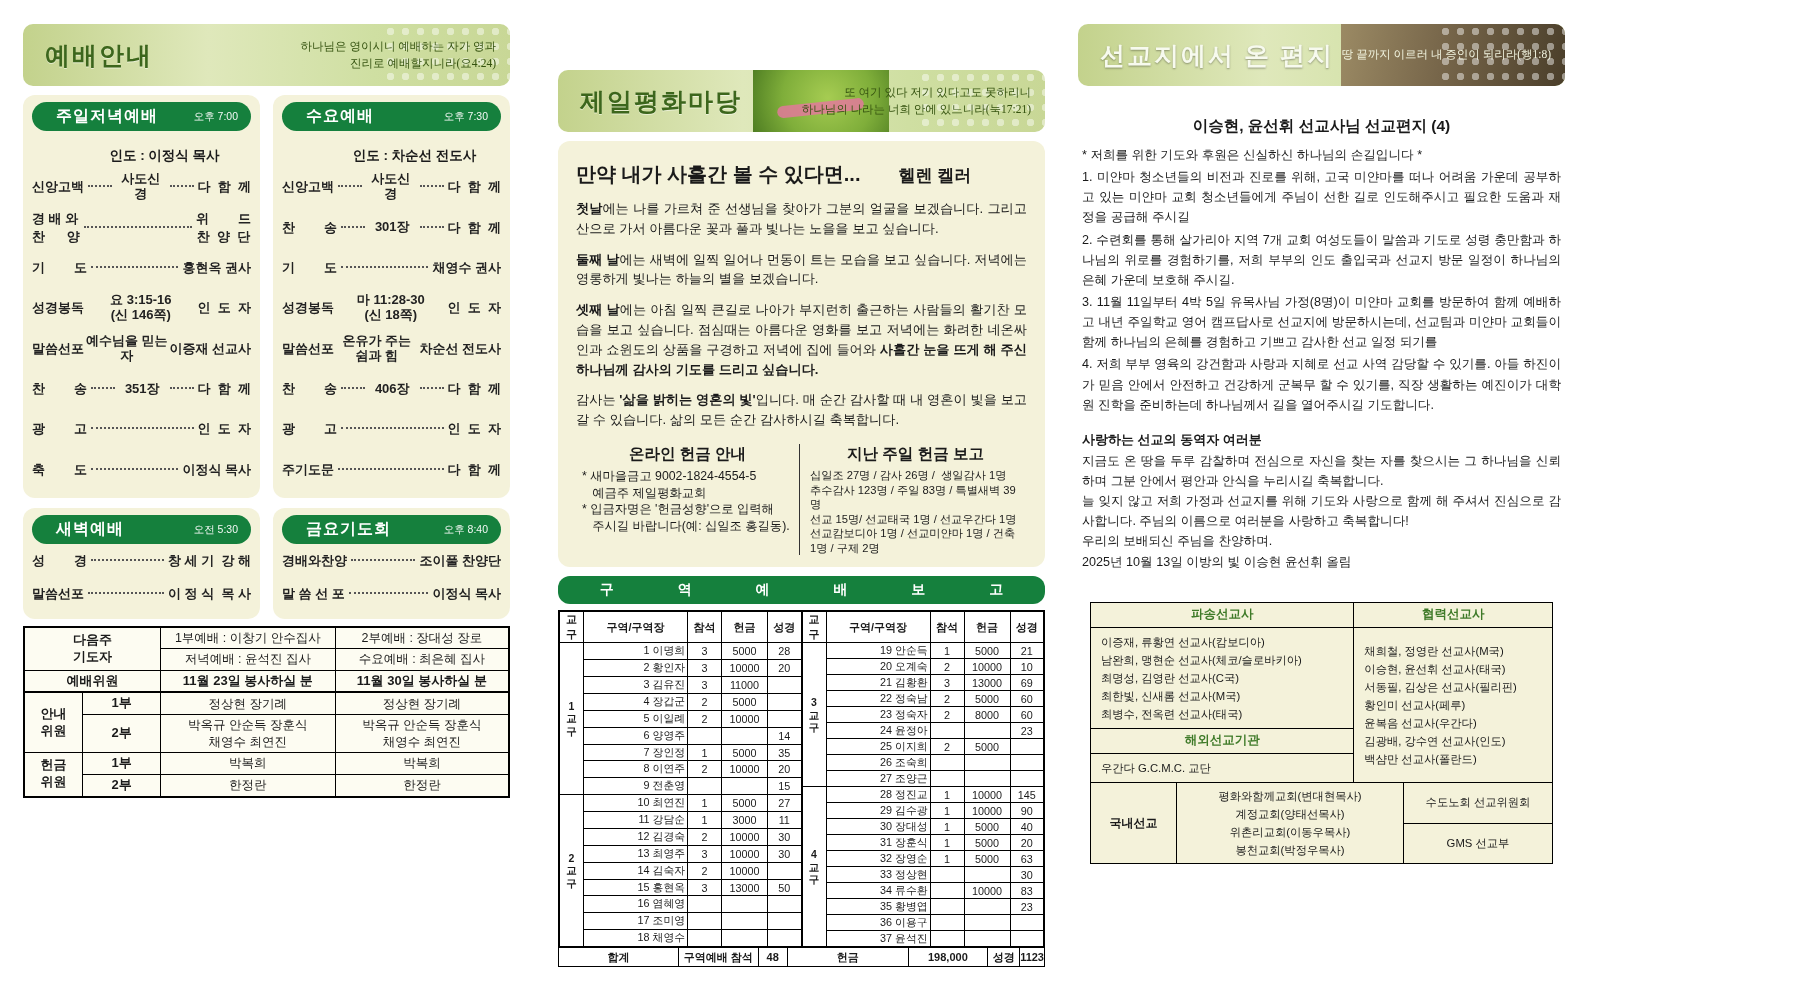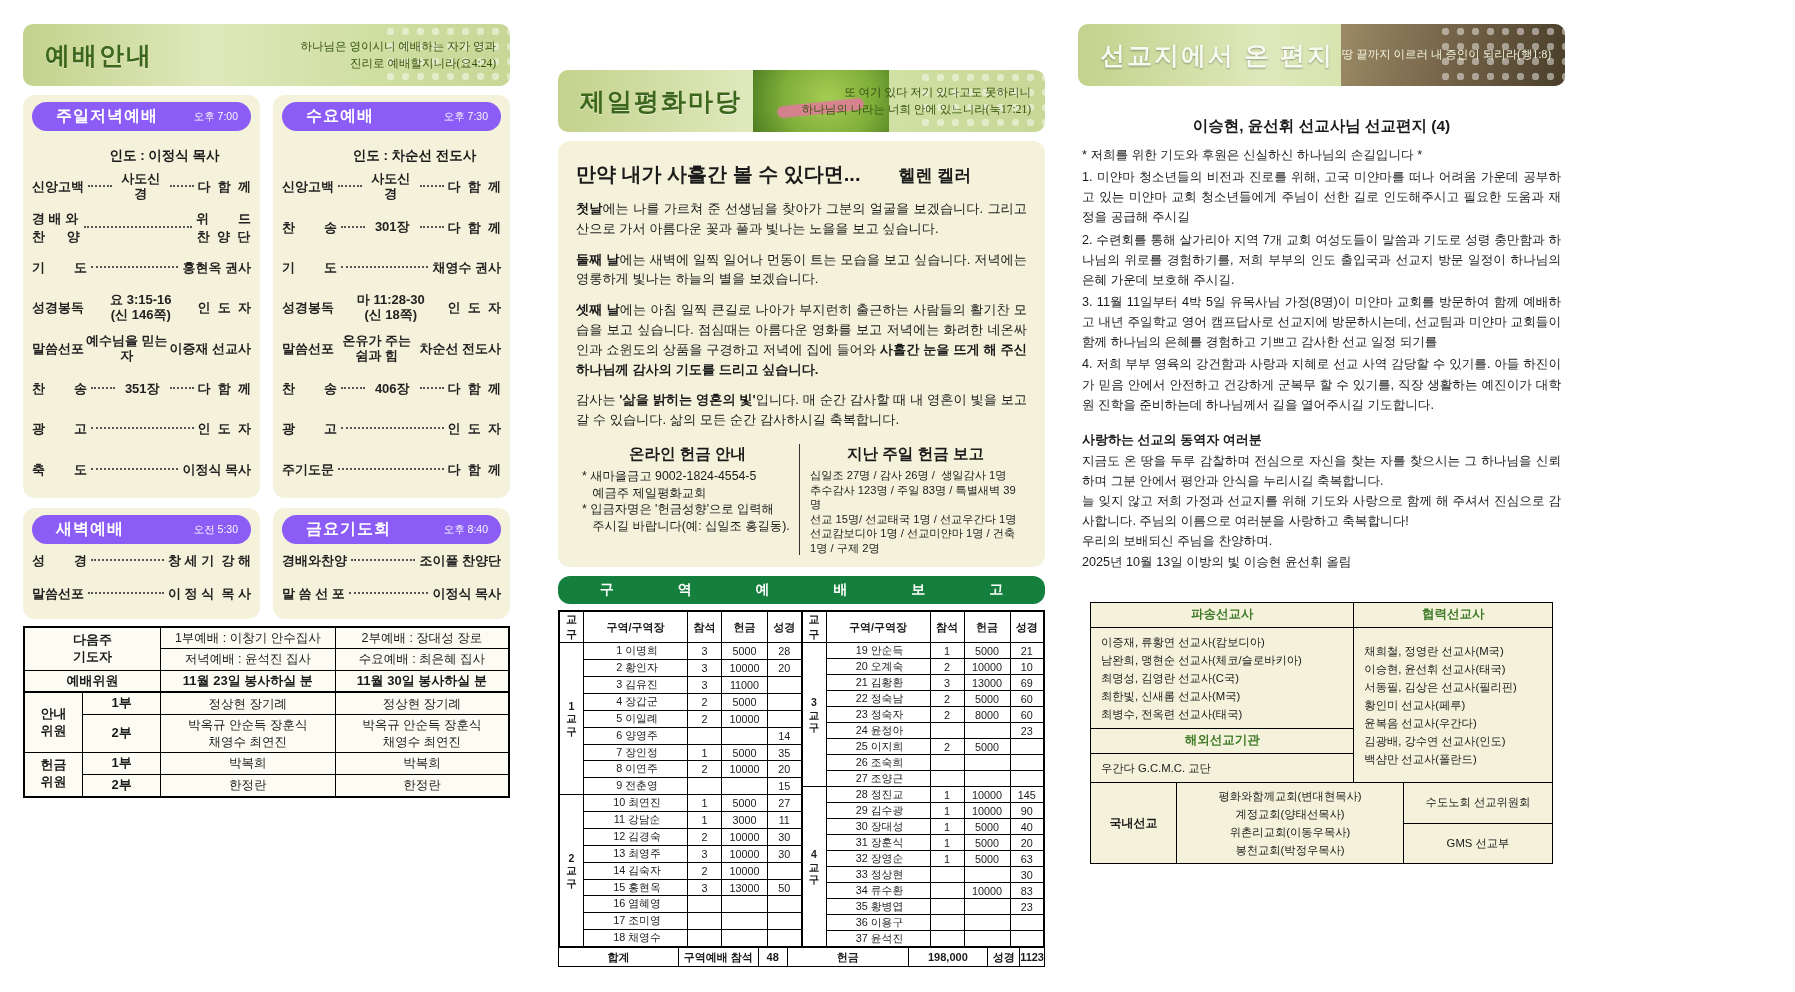--- a/index.html
+++ b/index.html
@@ -26,21 +26,21 @@
   .btitle.white{color:#f7faee;text-shadow:0 1px 2px rgba(0,0,0,.35);}
   .bverse{position:absolute;right:14px;top:50%;transform:translateY(-50%);z-index:3;text-align:right;
     font-family:"Liberation Serif","DejaVu Serif",serif;font-size:11.5px;line-height:1.5;color:#34520f;}
   .bverse.light{color:#f2f5e0;}
 
   
   .services{display:grid;grid-template-columns:1fr 1fr;column-gap:13px;row-gap:10px;margin-top:9px;}
   .sbox{background:#f4f2da;border-radius:12px;padding:7px 9px 8px;}
   .sbox.tall{height:388px;}
   .sbox.short{height:96px;}
-  .pill{height:29px;border-radius:15px;background:#8b5cf6;color:#fff;display:flex;align-items:center;justify-content:space-between;padding:0 13px 0 24px;}
+  .pill{height:29px;border-radius:15px;background:#15803d;color:#fff;display:flex;align-items:center;justify-content:space-between;padding:0 13px 0 24px;}
   .ptitle{font-weight:bold;font-size:16px;letter-spacing:1px;}
   .ptime{font-size:10.5px;opacity:.95;}
   .leader{text-align:center;padding-left:46px;font-size:13.5px;font-weight:600;margin:16px 0 2px;}
   .orows{display:flex;flex-direction:column;justify-content:space-around;flex:1;}
   .sbox{display:flex;flex-direction:column;}
   .orow{display:flex;align-items:center;min-height:38px;font-size:13px;font-weight:600;color:#222;}
   .sbox.short .orow{min-height:24px;}
   .olab{white-space:pre-wrap;flex:0 0 auto;}
   .orgt{white-space:pre-wrap;text-align:center;flex:0 0 auto;}
   .omid{flex:1;text-align:center;white-space:pre-wrap;line-height:1.15;}
@@ -72,21 +72,21 @@
   .ocol.right .oline{font-size:11.2px;line-height:1.3;}
 
   .rbar{margin-top:9px;height:28px;border-radius:12px;background:#15803d;color:#fff;
     display:flex;align-items:center;justify-content:center;font-weight:bold;font-size:14px;letter-spacing:30px;text-indent:30px;}
   .rwrap{margin-top:6px;border:1.5px solid #000;}
   .rhalves{display:flex;}
   .rtable{border-collapse:collapse;width:50%;table-layout:fixed;}
   .rtable th,.rtable td{border:1px solid #000;font-size:10.8px;height:15px;padding:0 2px;text-align:center;overflow:hidden;}
   .rtable th{font-weight:bold;font-size:11px;}
   .rtable td.gu{white-space:pre-line;line-height:1.2;font-size:10.5px;font-weight:600;}
-  .rtable td.nm{text-align:center;padding-left:5px;white-space:nowrap;}
+  .rtable td.nm{text-align:right;padding-left:5px;white-space:nowrap;}
   .rfoot{display:flex;border-top:1.5px solid #000;height:18px;font-size:11px;align-items:stretch;}
   .fc{border-right:1px solid #000;display:flex;align-items:center;justify-content:center;font-weight:600;}
   .fc:last-child{border-right:none;}
   .f1{width:127px;} .f2{width:84px;} .f3{width:30px;} .f4{width:128px;} .f5{width:84px;} .f6{width:33px;} .f7{flex:1;}
 
   
   .ltitle{text-align:center;font-weight:bold;font-size:15.5px;margin:30px 0 8px;}
   .letter{padding:0 4px;}
   .lpar{font-size:12.6px;line-height:1.6;text-align:justify;margin:0 0 2px;}
   .lhead{font-size:13px;font-weight:bold;margin:16px 0 2px;}

